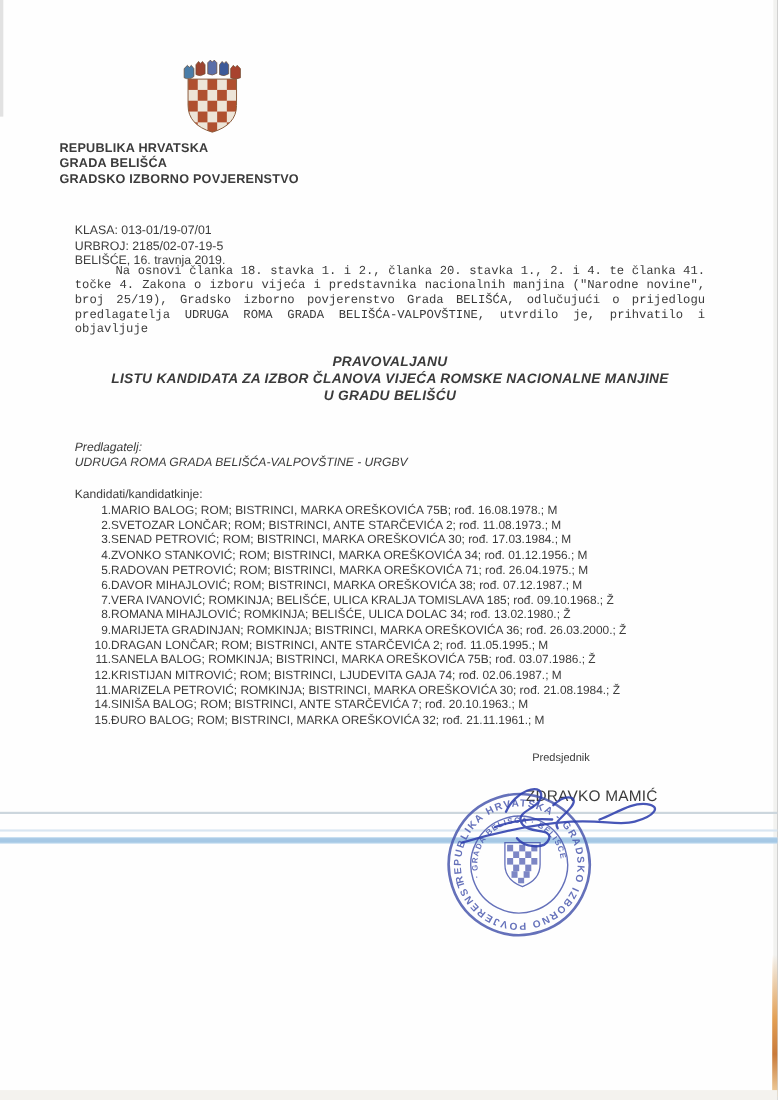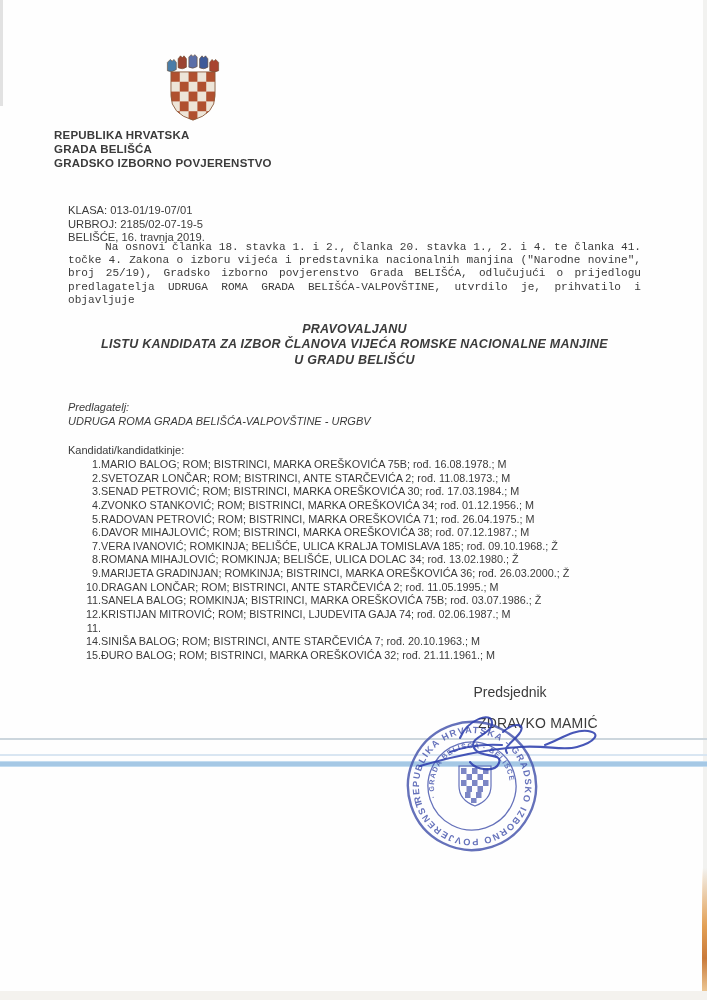--- a/index.html
+++ b/index.html
@@ -29,21 +29,21 @@
     text-align:justify;text-indent:37px;font-family:Liberation Mono, monospace;}
   .doc-title{left:68px;top:322px;width:573px;text-align:center;font-weight:bold;
     font-size:12.5px;line-height:15.4px;letter-spacing:.25px;font-style:italic;}
   .proposer{left:68px;top:400px;font-size:11px;line-height:14.4px;font-style:italic;}
   .cand-label{left:68px;top:444px;font-size:11px;}
   .cand-list{left:68px;top:458px;width:580px;font-size:10.8px;}
   .cand-row{display:flex;height:13.65px;line-height:13.65px;white-space:nowrap;}
   .cand-num{width:33px;text-align:right;flex:0 0 33px;}
   .cand-text{}
   
-  .role{left:430px;top:684px;width:160px;text-align:center;font-size:14px;}
+  .role{left:430px;top:684px;width:160px;text-align:center;font-size:10px;}
   .signer{left:478px;top:715px;font-size:14px;letter-spacing:.2px;}
   .stamp{left:402px;top:716px;}
   .signature{left:406px;top:704px;}
 </style>
 </head>
 <body>
 
 <div class="page">
 
   <div class="abs edge-right"></div>
@@ -175,20 +175,21 @@
         <span class="cand-text">SANELA BALOG; ROMKINJA; BISTRINCI, MARKA OREŠKOVIĆA 75B; rođ. 03.07.1986.; Ž</span>
       </div>
 
       <div class="cand-row">
         <span class="cand-num">12.</span>
         <span class="cand-text">KRISTIJAN MITROVIĆ; ROM; BISTRINCI, LJUDEVITA GAJA 74; rođ. 02.06.1987.; M</span>
       </div>
 
       <div class="cand-row">
         <span class="cand-num">11.</span>
+        <span class="cand-text">MARIZELA PETROVIĆ; ROMKINJA; BISTRINCI, MARKA OREŠKOVIĆA 30; rođ. 21.08.1984.; Ž</span>
       </div>
 
       <div class="cand-row">
         <span class="cand-num">14.</span>
         <span class="cand-text">SINIŠA BALOG; ROM; BISTRINCI, ANTE STARČEVIĆA 7; rođ. 20.10.1963.; M</span>
       </div>
 
       <div class="cand-row">
         <span class="cand-num">15.</span>
         <span class="cand-text">ĐURO BALOG; ROM; BISTRINCI, MARKA OREŠKOVIĆA 32; rođ. 21.11.1961.; M</span>

